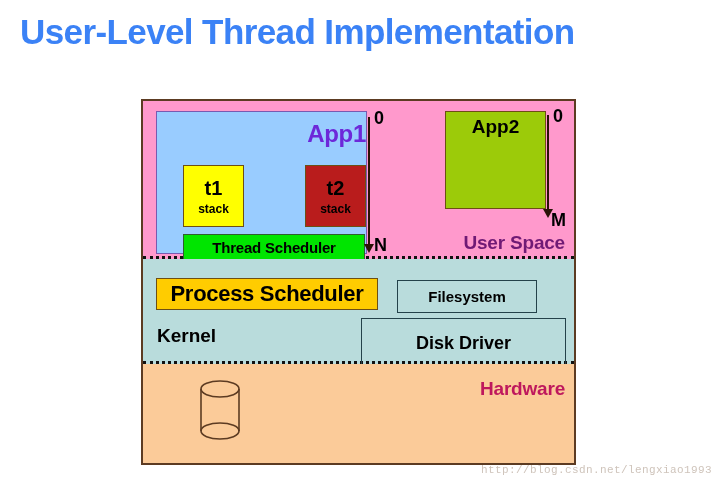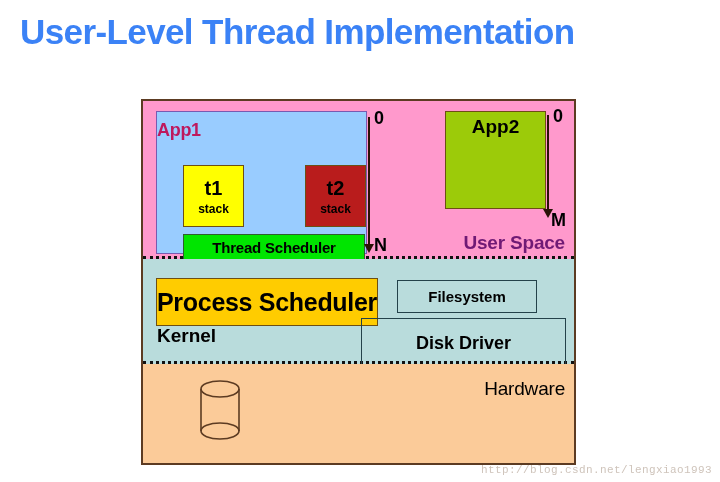--- a/index.html
+++ b/index.html
@@ -89,24 +89,24 @@
     height: 143px;
     background: #99ccff;
     border: 1px solid #7a59b0;
     display: block;
   }
   #app1-label {
     position: absolute;
     left: 0;
     top: 8px;
     width: 100%;
-    text-align: left;
-    font-size: 18px;
-    font-weight: bold;
-    color: #be185d;
+    text-align: right;
+    font-size: 24px;
+    font-weight: bold;
+    color: #6d28d9;
     letter-spacing: -0.3px;
   }
 
   .thread-box {
     position: absolute;
     box-sizing: border-box;
     border: 1px solid #6d4f14;
     display: flex;
     flex-direction: column;
     align-items: center;
@@ -212,24 +212,24 @@
     font-weight: bold;
     color: #701a75;
     letter-spacing: -0.2px;
   }
 
   
   #process-scheduler-box {
     left: 13px;
     top: 19px;
     width: 222px;
-    height: 48px;
+    height: 32px;
     background: #ffcc00;
     border: 1px solid #6d4f14;
-    font-size: 25px;
+    font-size: 22px;
     letter-spacing: -0.3px;
   }
   #filesystem-box {
     left: 254px;
     top: 21px;
     width: 140px;
     height: 33px;
     background: transparent;
     border: 1px solid #23424a;
     font-size: 15px;
@@ -251,22 +251,22 @@
     font-weight: bold;
     color: #000000;
   }
 
   
   #hardware-label {
     position: absolute;
     right: 9px;
     top: 14px;
     font-size: 19px;
-    font-weight: normal;
-    color: #000000;
+    font-weight: bold;
+    color: #be185d;
     letter-spacing: -0.2px;
   }
   #disk-cylinder-icon {
     position: absolute;
     left: 55px;
     top: 15px;
     width: 44px;
     height: 62px;
   }
 

